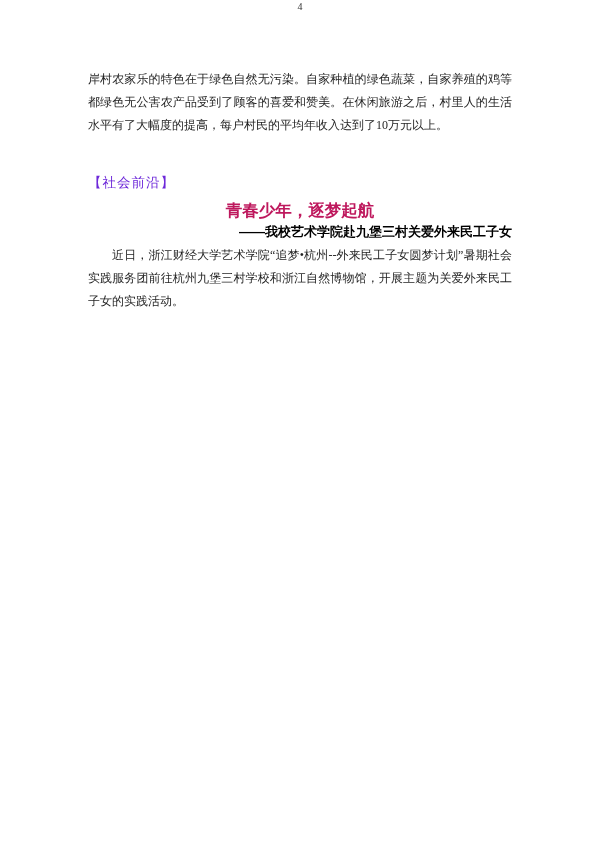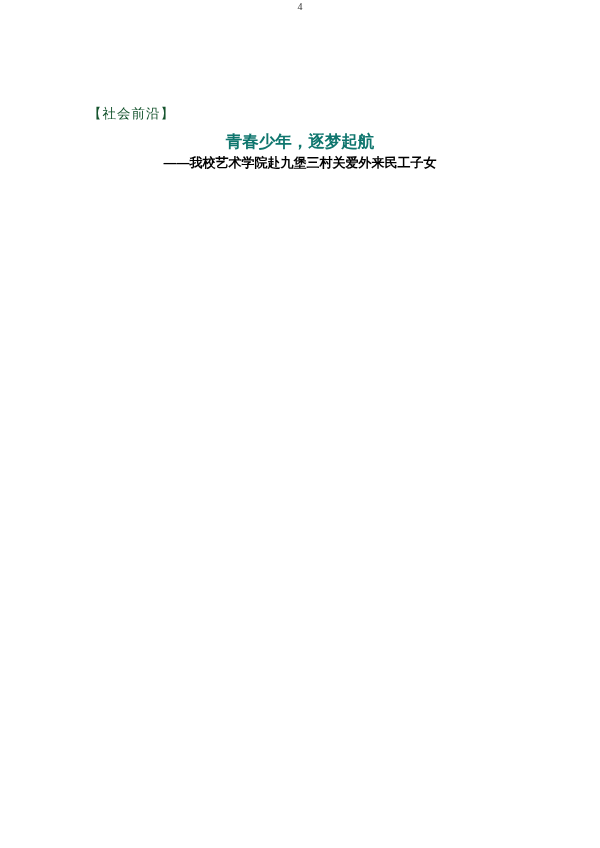--- a/index.html
+++ b/index.html
@@ -24,37 +24,37 @@
     text-align: justify;
     text-justify: inter-ideograph;
     margin: 0;
   }
   .blk-body.indent { text-indent: 2em; }
   .blk-section {
     font-size: 13.5px;
     line-height: 23px;
     letter-spacing: 1px;
     margin: 34px 0 0 0;
-    color: #14532d;
+    color: #6d28d9;
   }
   .blk-title {
     font-family: "Liberation Sans", "DejaVu Sans", sans-serif;
     font-weight: 700;
     font-size: 16.5px;
     line-height: 24px;
     text-align: center;
     margin: 4px 0 0 0;
-    color: #0f766e;
+    color: #be185d;
   }
   .blk-subtitle {
     font-family: "Liberation Sans", "DejaVu Sans", sans-serif;
     font-weight: 700;
     font-size: 13px;
     line-height: 20px;
-    text-align: center;
+    text-align: right;
     margin: 0;
     color: #000;
   }
   .blk-subtitle + .blk-body { margin-top: 2px; }
   .page-number {
     position: absolute;
     left: 0;
     right: 0;
     top: 782
 px;
@@ -62,18 +62,20 @@
     font-size: 10px;
     line-height: 14px;
     color: #333;
   }
 </style>
 </head>
 <body>
 
 <div class="page">
   <div class="content" id="doc-root">
+      <p class="blk-body">岸村农家乐的特色在于绿色自然无污染。自家种植的绿色蔬菜，自家养殖的鸡等都绿色无公害农产品受到了顾客的喜爱和赞美。在休闲旅游之后，村里人的生活水平有了大幅度的提高，每户村民的平均年收入达到了10万元以上。</p>
       <p class="blk-section">【社会前沿】</p>
       <p class="blk-title">青春少年，逐梦起航</p>
       <p class="blk-subtitle">——我校艺术学院赴九堡三村关爱外来民工子女</p>
+      <p class="blk-body indent">近日，浙江财经大学艺术学院“追梦•杭州--外来民工子女圆梦计划”暑期社会实践服务团前往杭州九堡三村学校和浙江自然博物馆，开展主题为关爱外来民工子女的实践活动。</p>
     </div>
   <div class="page-number">4</div>
 </div>
 
 </body></html>

